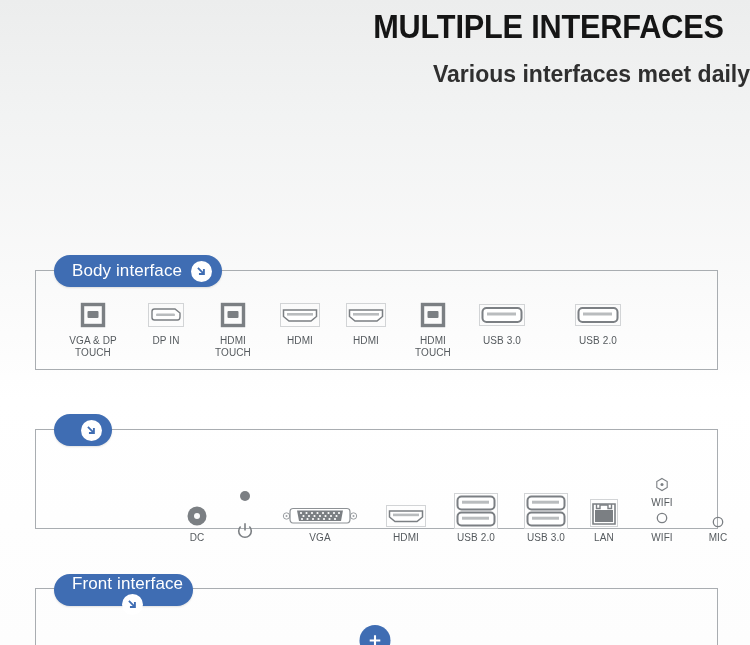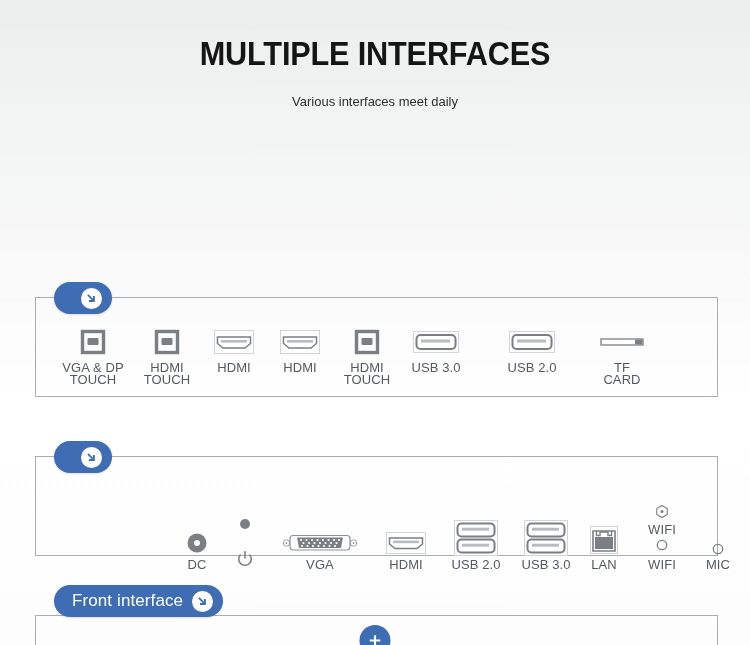--- a/index.html
+++ b/index.html
@@ -8,35 +8,35 @@
     font-family: "Liberation Sans", sans-serif;
     overflow: hidden;
   }
   body {
     background: linear-gradient(180deg, #eceded 0%, #f2f3f3 18%, #fafafa 45%, #ffffff 62%, #fdfdfd 100%);
     position: relative;
     color: #2b2b2b;
   }
 
   
-  .header { padding-top: 35px; text-align: center; }
+  .header { padding-top: 8px; text-align: right; }
   .title {
     font-size: 33px;
     font-weight: bold;
     letter-spacing: -0.2px;
     color: #151515;
     font-stretch: condensed;
     transform: scaleX(0.93);
   }
   .subtitle {
     margin-top: 16px;
-    font-size: 13px;
+    font-size: 23px;
     line-height: 25px;
     color: #2f2f2f;
-    font-weight: 400;
+    font-weight: 700;
   }
 
   
   .section { position: relative; }
   .panel {
     position: absolute;
     left: 35px;
     right: 32px;
     border: 1px solid #a9adb1;
     background: transparent;
@@ -83,21 +83,21 @@
     flex: 0 0 auto;
   }
   .port .glyph {
     height: 34px;
     display: flex;
     align-items: center;
     justify-content: center;
   }
   .port .plabel {
     margin-top: 3px;
-    font-size: 13px;
+    font-size: 10px;
     line-height: 12px;
     color: #555a5e;
     text-align: center;
     white-space: pre-line;
     letter-spacing: 0.1px;
   }
 
   
   .scroll-top {
     position: absolute;
@@ -119,40 +119,51 @@
 <div class="header">
   <div class="title">MULTIPLE INTERFACES</div>
   <div class="subtitle">
     <div>Various interfaces meet daily</div>
   </div>
 </div>
 
 <div class="section">
   <div class="panel" style="top:183px; height:100px;"></div>
   <div class="badge" style="top:168px;">
+    <span class="badge-label">Body interface</span>
     <span class="badge-arrow">
       <svg width="13" height="13" viewBox="0 0 13 13">
           <path d="M3.6 3.6 L8.6 8.6 M8.9 5.0 L8.9 9.0 L4.9 9.0" stroke="#3f6db3" stroke-width="1.9" fill="none" stroke-linecap="square"></path>
         </svg>
     </span>
   </div>
 
   <div class="ports" style="top:211px; left:62px; gap:18px;">
 
     <div class="port" style="width:62px">
       <span class="glyph">
         <svg width="26" height="26" viewBox="0 0 26 26">
             <rect x="2.5" y="2.5" width="21" height="21" fill="none" stroke="#7b7f83" stroke-width="3.4"></rect>
             <rect x="7.5" y="9" width="11" height="7" rx="1" fill="#7b7f83"></rect>
           </svg>
       </span>
       <span class="plabel">VGA &amp; DP
 TOUCH</span>
     </div>
 
+    <div class="port" style="width:48px">
+      <span class="glyph">
+        <svg width="36" height="26" viewBox="0 0 36 26">
+            <rect x="0.5" y="1.5" width="35" height="23" fill="none" stroke="#d2d4d6" stroke-width="1"></rect>
+            <path d="M4 9.5 Q4 7 6.5 7 L27 7 L32 11 L32 15 Q32 18 29.5 18 L6.5 18 Q4 18 4 15.5 Z" fill="#fff" stroke="#7b7f83" stroke-width="1.4"></path>
+            <rect x="8" y="11.5" width="19" height="2.6" rx="1.2" fill="#b9bcbe"></rect>
+          </svg>
+      </span>
+      <span class="plabel">DP IN</span>
+    </div>
 
     <div class="port" style="width:50px">
       <span class="glyph">
         <svg width="26" height="26" viewBox="0 0 26 26">
             <rect x="2.5" y="2.5" width="21" height="21" fill="none" stroke="#7b7f83" stroke-width="3.4"></rect>
             <rect x="7.5" y="9" width="11" height="7" rx="1" fill="#7b7f83"></rect>
           </svg>
       </span>
       <span class="plabel">HDMI
 TOUCH</span>
@@ -206,29 +217,20 @@
       <span class="glyph">
         <svg width="46" height="26" viewBox="0 0 46 26">
             <rect x="0.5" y="2.5" width="45" height="21" fill="none" stroke="#d2d4d6" stroke-width="1"></rect>
             <rect x="3.5" y="6" width="39" height="14" rx="4" fill="#fff" stroke="#7b7f83" stroke-width="2"></rect>
             <rect x="8" y="10.5" width="29" height="3" fill="#b9bcbe"></rect>
           </svg>
       </span>
       <span class="plabel">USB 2.0</span>
     </div>
 
-    <div class="port" style="width:52px; margin-left:20px;">
-      <span class="glyph">
-        <svg width="46" height="26" viewBox="0 0 46 26">
-            <rect x="2" y="10" width="42" height="6" fill="#fff" stroke="#7b7f83" stroke-width="1.3"></rect>
-            <rect x="36" y="10.6" width="7.5" height="4.8" fill="#7b7f83"></rect>
-          </svg>
-      </span>
-      <span class="plabel">TF CARD</span>
-    </div>
 
   </div>
 </div>
 
 <div class="section">
   <div class="panel" style="top:342px; height:100px;"></div>
   <div class="badge" style="top:327px;">
     <span class="badge-arrow">
       <svg width="13" height="13" viewBox="0 0 13 13">
           <path d="M3.6 3.6 L8.6 8.6 M8.9 5.0 L8.9 9.0 L4.9 9.0" stroke="#3f6db3" stroke-width="1.9" fill="none" stroke-linecap="square"></path>
@@ -374,21 +376,21 @@
           </svg>
       </span>
       <span class="plabel">MIC</span>
     </div>
 
   </div>
 </div>
 
 <div class="section">
   <div class="panel" style="top:501px; height:93px;"></div>
-  <div class="badge" style="top:471px;">
+  <div class="badge" style="top:487px;flex-direction:column;">
     <span class="badge-label">Front interface</span>
     <span class="badge-arrow">
       <svg width="13" height="13" viewBox="0 0 13 13">
           <path d="M3.6 3.6 L8.6 8.6 M8.9 5.0 L8.9 9.0 L4.9 9.0" stroke="#3f6db3" stroke-width="1.9" fill="none" stroke-linecap="square"></path>
         </svg>
     </span>
   </div>
 
 </div>
 

